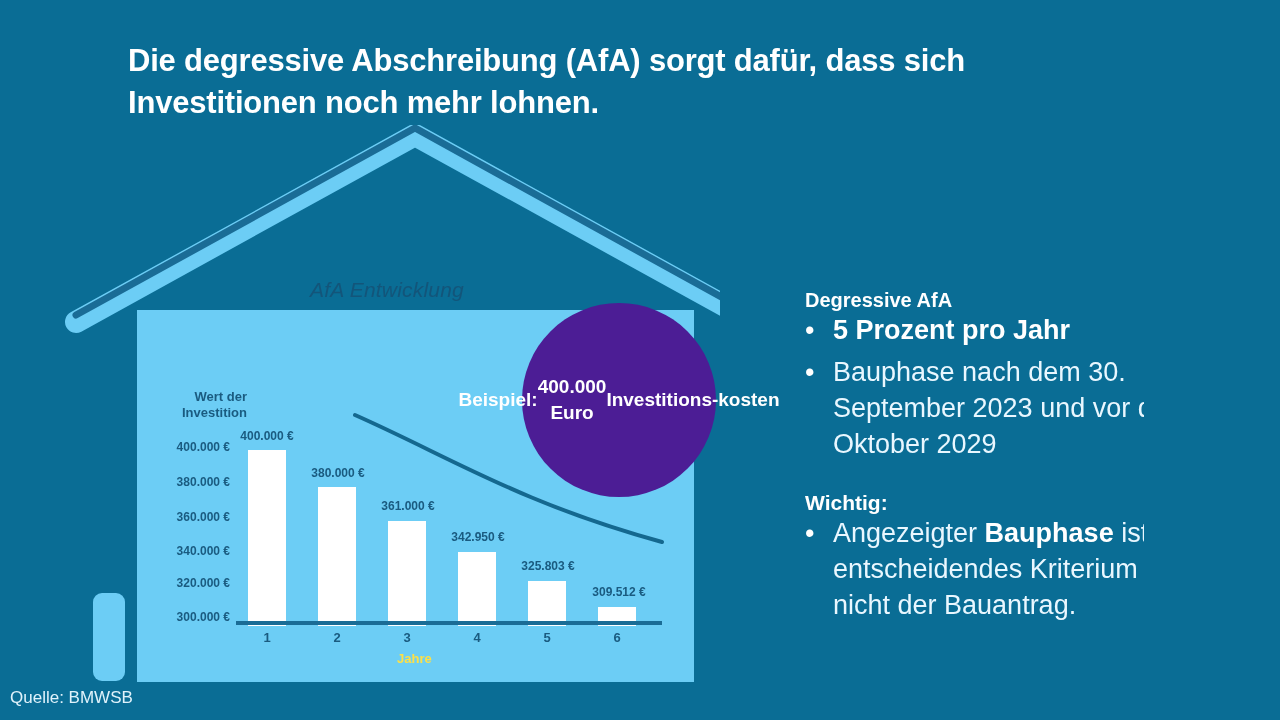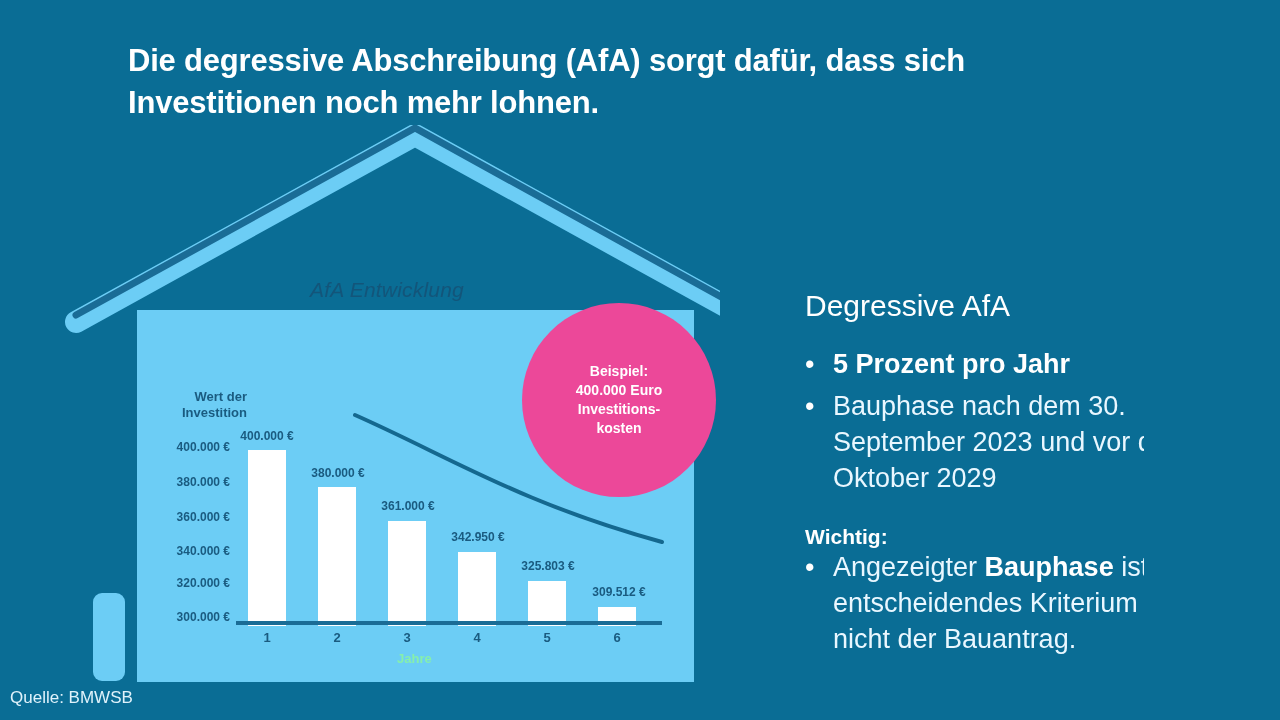--- a/index.html
+++ b/index.html
@@ -80,21 +80,21 @@
     font-size: 13px;
     line-height: 1.25;
     font-weight: bold;
     text-align: right;
   }
 
   #axis-title-x {
     position: absolute;
     left: 397px;
     top: 651px;
-    color: #86efac;
+    color: #fde047;
     font-size: 13px;
     font-weight: bold;
   }
 
   .y-tick {
     position: absolute;
     right: 0;
     width: 100%;
     text-align: right;
     color: #1a5b80;
@@ -152,45 +152,44 @@
   #curve { position: absolute; left: 330px; top: 395px; }
 
   
   #callout {
     position: absolute;
     left: 522px;
     top: 303px;
     width: 194px;
     height: 194px;
     border-radius: 50%;
-    background: #ec4899;
+    background: #4c1d95;
     color: #ffffff;
-    font-size: 14px;
+    font-size: 19px;
     font-weight: bold;
     line-height: 1.35;
     display: flex;
-    flex-direction: column;
+    flex-direction: row;
     align-items: center;
     justify-content: center;
     text-align: center;
   }
 
   
   #panel {
     position: absolute;
     left: 805px;
     top: 288px;
     width: 420px;
     color: #ffffff;
   }
   #panel-heading {
-    font-size: 30px;
-    font-weight: normal;
+    font-size: 20px;
+    font-weight: bold;
     line-height: 1.2;
-    margin-bottom: 22px;
   }
   .bullet-row {
     display: flex;
     align-items: flex-start;
     margin-bottom: 6px;
   }
   .bullet-dot {
     flex: 0 0 auto;
     width: 28px;
     text-align: left;

